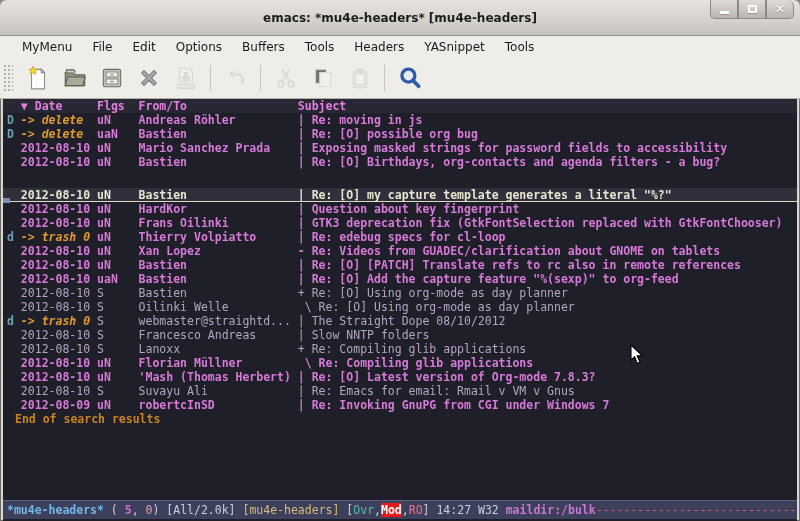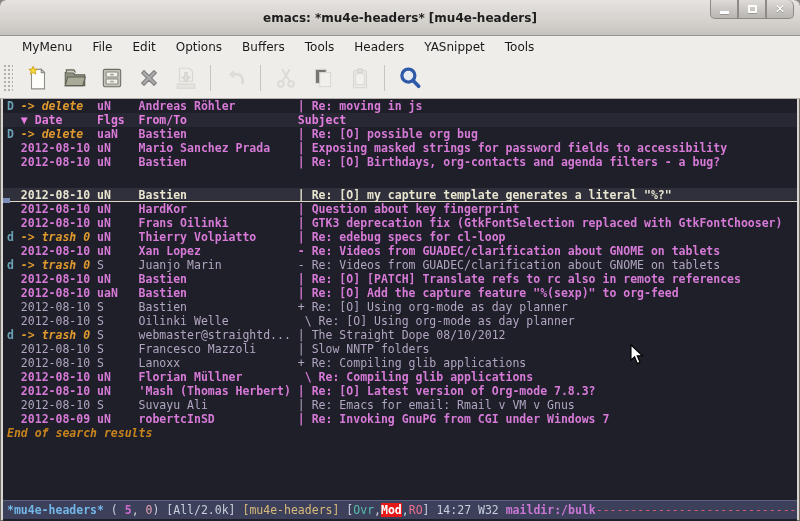--- a/index.html
+++ b/index.html
@@ -57,21 +57,21 @@
   .header-row { background:#272834; color:#e57ee0; font-weight:bold; }
   .unread { color:#d77ad7; font-weight:bold; }
   .read   { color:#b2a6c2; }
   .current {
     color:#e9e5cf; font-weight:bold; background:#2f303c;
     box-shadow: inset 0 -1px 0 #ded9c2;
     margin-top: 19px;
   }
   .mark { color:#6ba1b5; font-weight:bold; }
   .action { color:#e09a2e; font-style:italic; font-weight:bold; }
-  .footer-line { color:#c8831d; font-style:italic; font-weight:bold; height:14px; white-space:pre; padding-left:4px; }
+  .footer-line { color:#c8831d; font-weight:bold; height:14px; white-space:pre; padding-left:12px; }
   .cursor-dash { position:absolute; left:0; bottom:-1px; width:7px; height:5px; background:#7b8cb8; }
   
   .modeline {
     height:19px; background:#3c405a; border-top:1px solid #5a6080;
     font-family:"DejaVu Sans Mono", monospace; font-size:11.5px; line-height:18px;
     white-space:pre; overflow:hidden; padding-left:4px; color:#c9cfdd;
   }
   .ml-bufname { color:#74b6e8; font-weight:bold;text-align:center; }
   .ml-plain { color:#c9cfdd; }
   .ml-line { color:#cd6bcd; font-weight:bold; }
@@ -205,37 +205,36 @@
       <svg width="26" height="26" viewBox="0 0 24 24">
         <circle cx="10.5" cy="9.8" r="6" fill="#dce9f8" fill-opacity=".5" stroke="#2d59a8" stroke-width="3"></circle>
         <path d="M14.8 14.3 L20 19.6" stroke="#2d59a8" stroke-width="3.4" stroke-linecap="round"></path>
       </svg>
     </button>
   </div>
 
   <div class="frame">
     <div class="buffer">
       <div id="message-list">
+          <div class="row header-row"><span class="mark">  </span><span>▼ Date     </span><span>Flgs  From/To                Subject</span></div>
           <div class="row unread"><span class="mark">D </span><span class="action">-&gt; delete  </span><span>uN    Andreas Röhler         | Re: moving in js</span></div>
-          <div class="row header-row"><span class="mark">  </span><span>▼ Date     </span><span>Flgs  From/To                Subject</span></div>
           <div class="row unread"><span class="mark">D </span><span class="action">-&gt; delete  </span><span>uaN   Bastien                | Re: [O] possible org bug</span></div>
           <div class="row unread"><span class="mark">  </span><span>2012-08-10 </span><span>uN    Mario Sanchez Prada    | Exposing masked strings for password fields to accessibility</span></div>
           <div class="row unread"><span class="mark">  </span><span>2012-08-10 </span><span>uN    Bastien                | Re: [O] Birthdays, org-contacts and agenda filters - a bug?</span></div>
           <div class="row current"><span class="mark">  </span><span>2012-08-10 </span><span>uN    Bastien                | Re: [O] my capture template generates a literal "%?"</span><span class="cursor-dash"></span></div>
           <div class="row unread"><span class="mark">  </span><span>2012-08-10 </span><span>uN    HardKor                | Question about key fingerprint</span></div>
           <div class="row unread"><span class="mark">  </span><span>2012-08-10 </span><span>uN    Frans Oilinki          | GTK3 deprecation fix (GtkFontSelection replaced with GtkFontChooser)</span></div>
           <div class="row unread"><span class="mark">d </span><span class="action">-&gt; trash 0 </span><span>uN    Thierry Volpiatto      | Re: edebug specs for cl-loop</span></div>
           <div class="row unread"><span class="mark">  </span><span>2012-08-10 </span><span>uN    Xan Lopez              - Re: Videos from GUADEC/clarification about GNOME on tablets</span></div>
-          <div class="row read"><span class="mark">d </span><span class="action">-&gt; trash 0 </span><span>S     Juanjo Marin           - Re: Videos from GUADEC/clarification about GNOME on tablets</span></div>
           <div class="row unread"><span class="mark">  </span><span>2012-08-10 </span><span>uN    Bastien                | Re: [O] [PATCH] Translate refs to rc also in remote references</span></div>
           <div class="row unread"><span class="mark">  </span><span>2012-08-10 </span><span>uaN   Bastien                | Re: [O] Add the capture feature "%(sexp)" to org-feed</span></div>
           <div class="row read"><span class="mark">  </span><span>2012-08-10 </span><span>S     Bastien                + Re: [O] Using org-mode as day planner</span></div>
           <div class="row read"><span class="mark">  </span><span>2012-08-10 </span><span>S     Oilinki Welle           \ Re: [O] Using org-mode as day planner</span></div>
           <div class="row read"><span class="mark">d </span><span class="action">-&gt; trash 0 </span><span>S     webmaster@straightd... | The Straight Dope 08/10/2012</span></div>
-          <div class="row read"><span class="mark">  </span><span>2012-08-10 </span><span>S     Francesco Mazzoli      | Slow NNTP folders</span></div>
+          <div class="row read"><span class="mark">  </span><span>2012-08-10 </span><span>S     Francesco Andreas      | Slow NNTP folders</span></div>
           <div class="row read"><span class="mark">  </span><span>2012-08-10 </span><span>S     Lanoxx                 + Re: Compiling glib applications</span></div>
           <div class="row unread"><span class="mark">  </span><span>2012-08-10 </span><span>uN    Florian Müllner         \ Re: Compiling glib applications</span></div>
           <div class="row unread"><span class="mark">  </span><span>2012-08-10 </span><span>uN    'Mash (Thomas Herbert) | Re: [O] Latest version of Org-mode 7.8.3?</span></div>
           <div class="row read"><span class="mark">  </span><span>2012-08-10 </span><span>S     Suvayu Ali             | Re: Emacs for email: Rmail v VM v Gnus</span></div>
           <div class="row unread"><span class="mark">  </span><span>2012-08-09 </span><span>uN    robertcInSD            | Re: Invoking GnuPG from CGI under Windows 7</span></div>
         </div>
       <div class="footer-line">End of search results</div>
     </div>
     <div class="modeline" id="modeline"><span class="ml-bufname">*mu4e-headers*</span><span class="ml-plain"> ( </span><span class="ml-line">5</span><span class="ml-plain">, </span><span class="ml-col">0</span><span class="ml-plain">) </span><span class="ml-plain">[All/2.0k] </span><span class="ml-mode">[mu4e-headers] </span><span class="ml-plain">[</span><span class="ml-ovr">Ovr</span><span class="ml-plain">,</span><span class="ml-mod">Mod</span><span class="ml-plain">,</span><span class="ml-ro">RO</span><span class="ml-plain">] </span><span class="ml-plain">14:27 W32 </span><span class="ml-maildir">maildir:/bulk</span><span class="ml-dashes">--------------------------------------------------</span></div>
     <div class="echo"></div>

